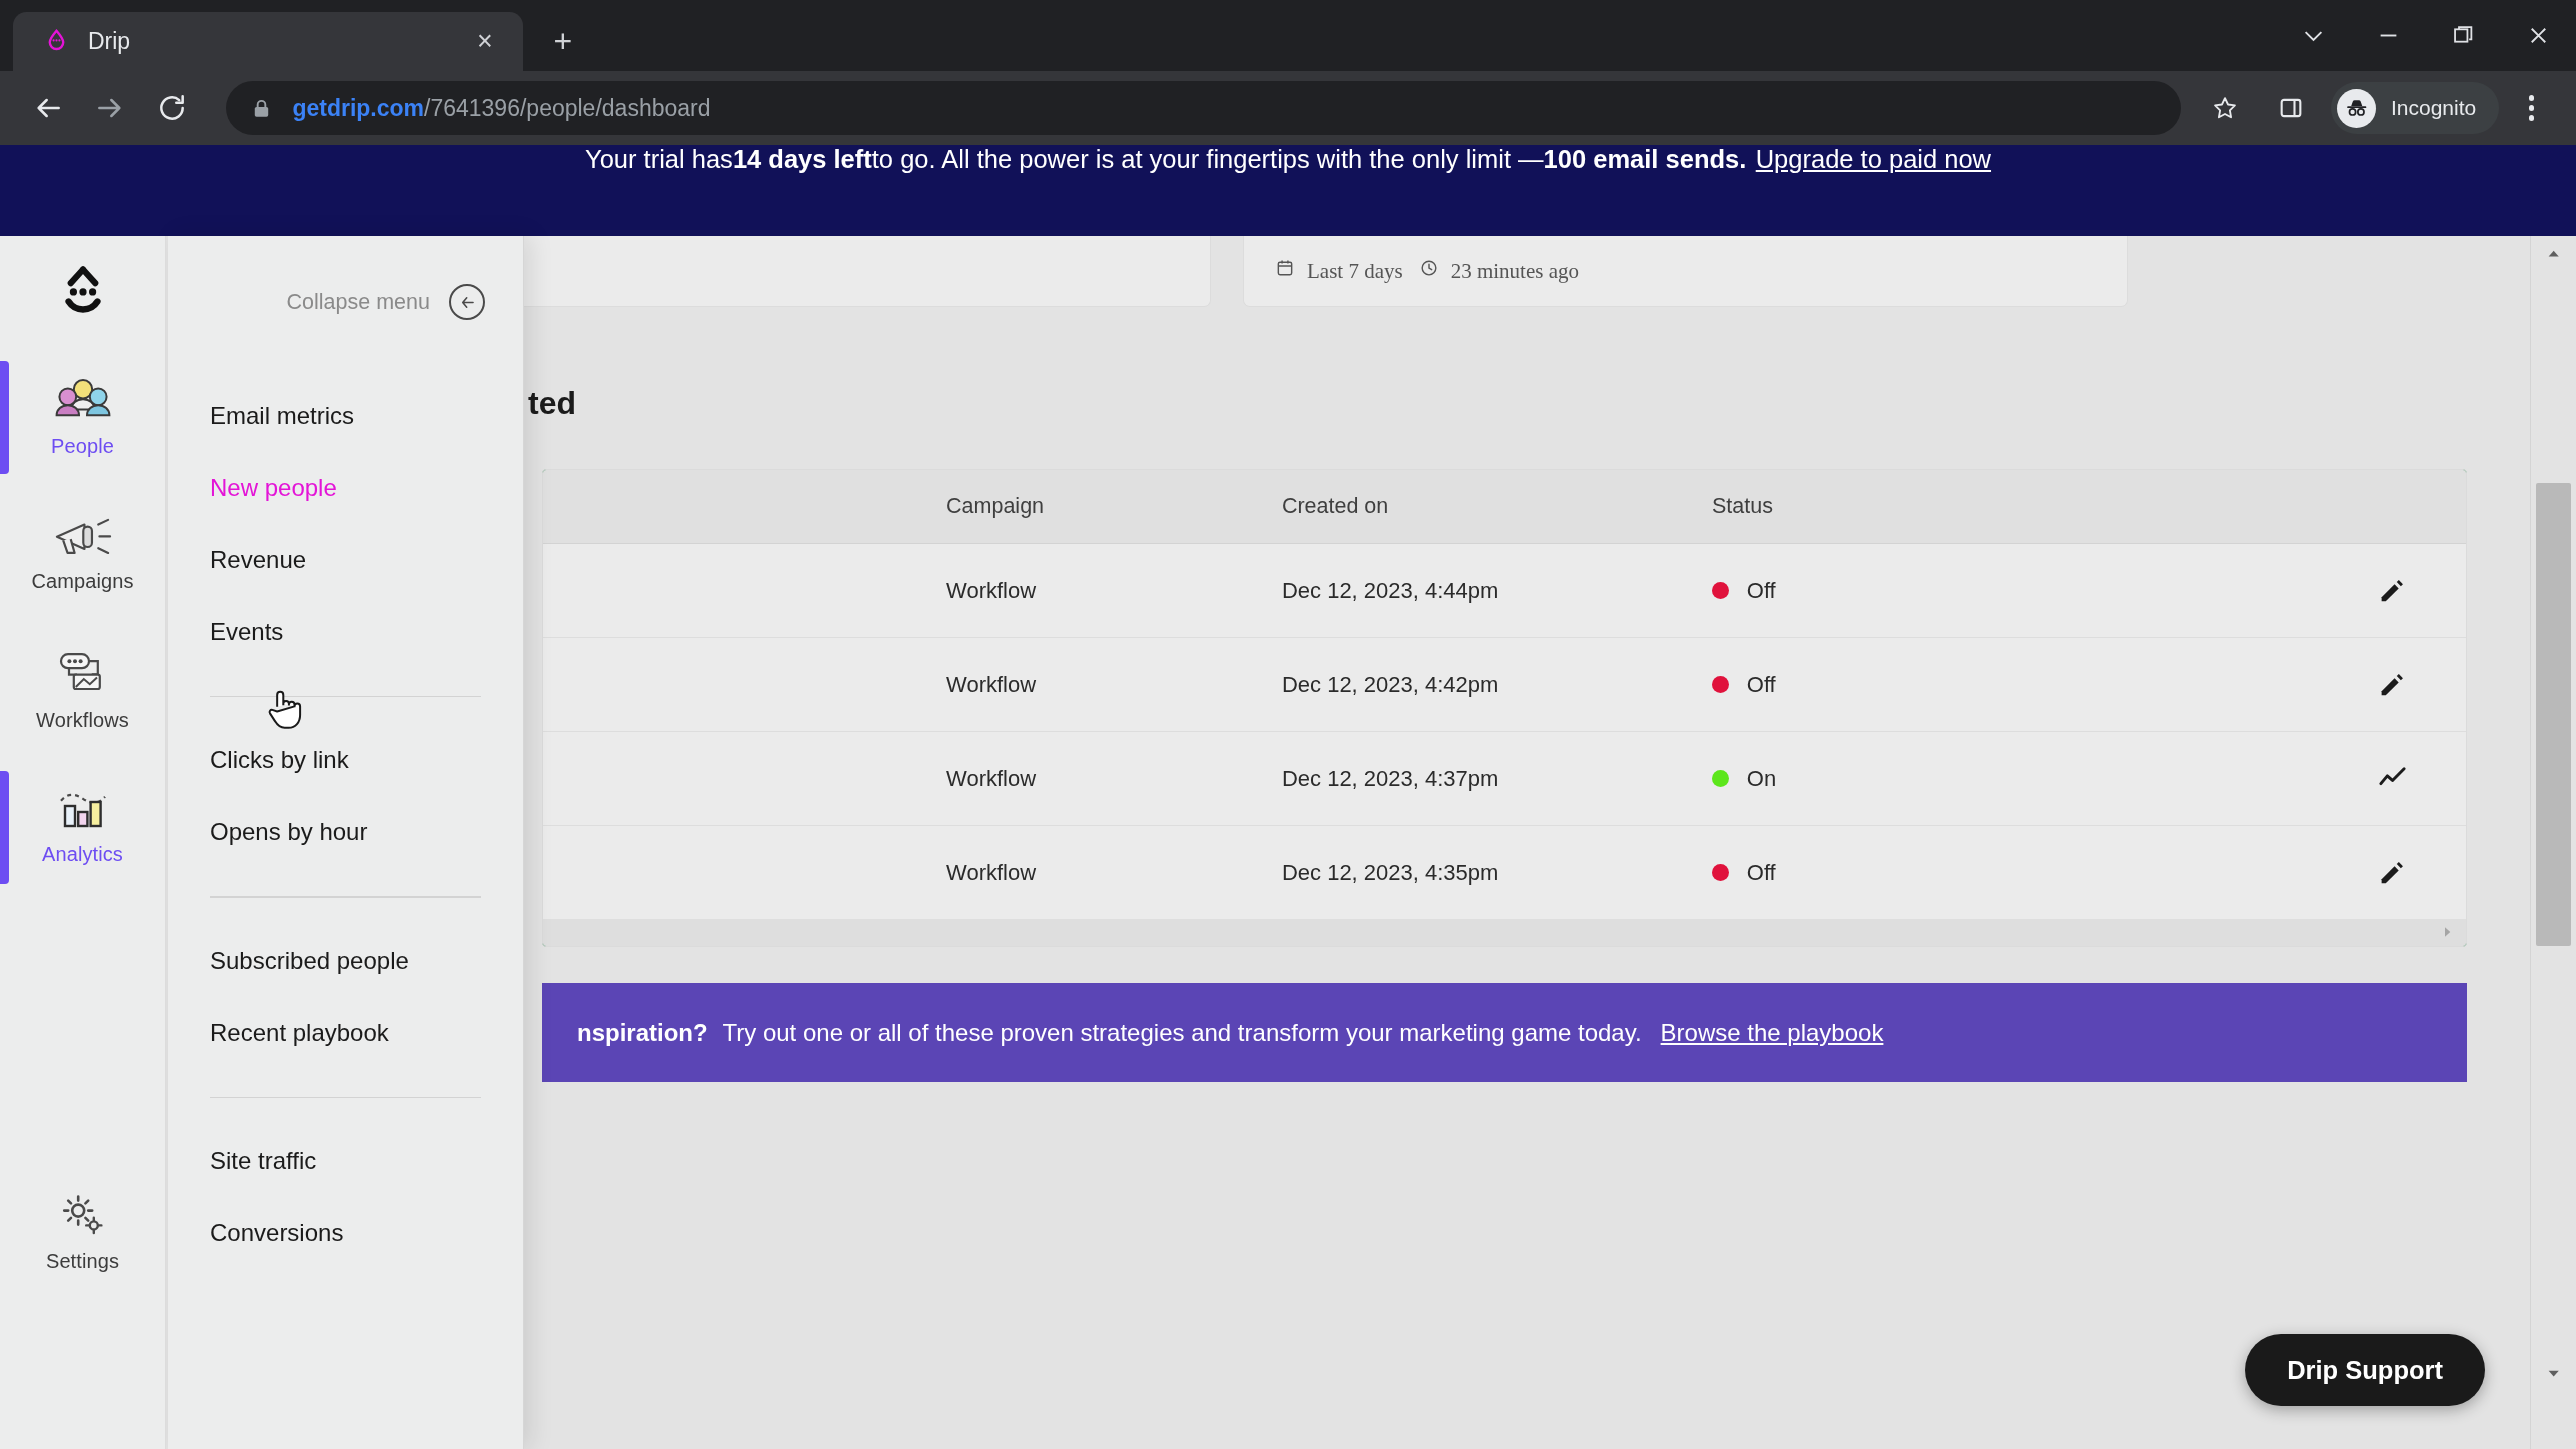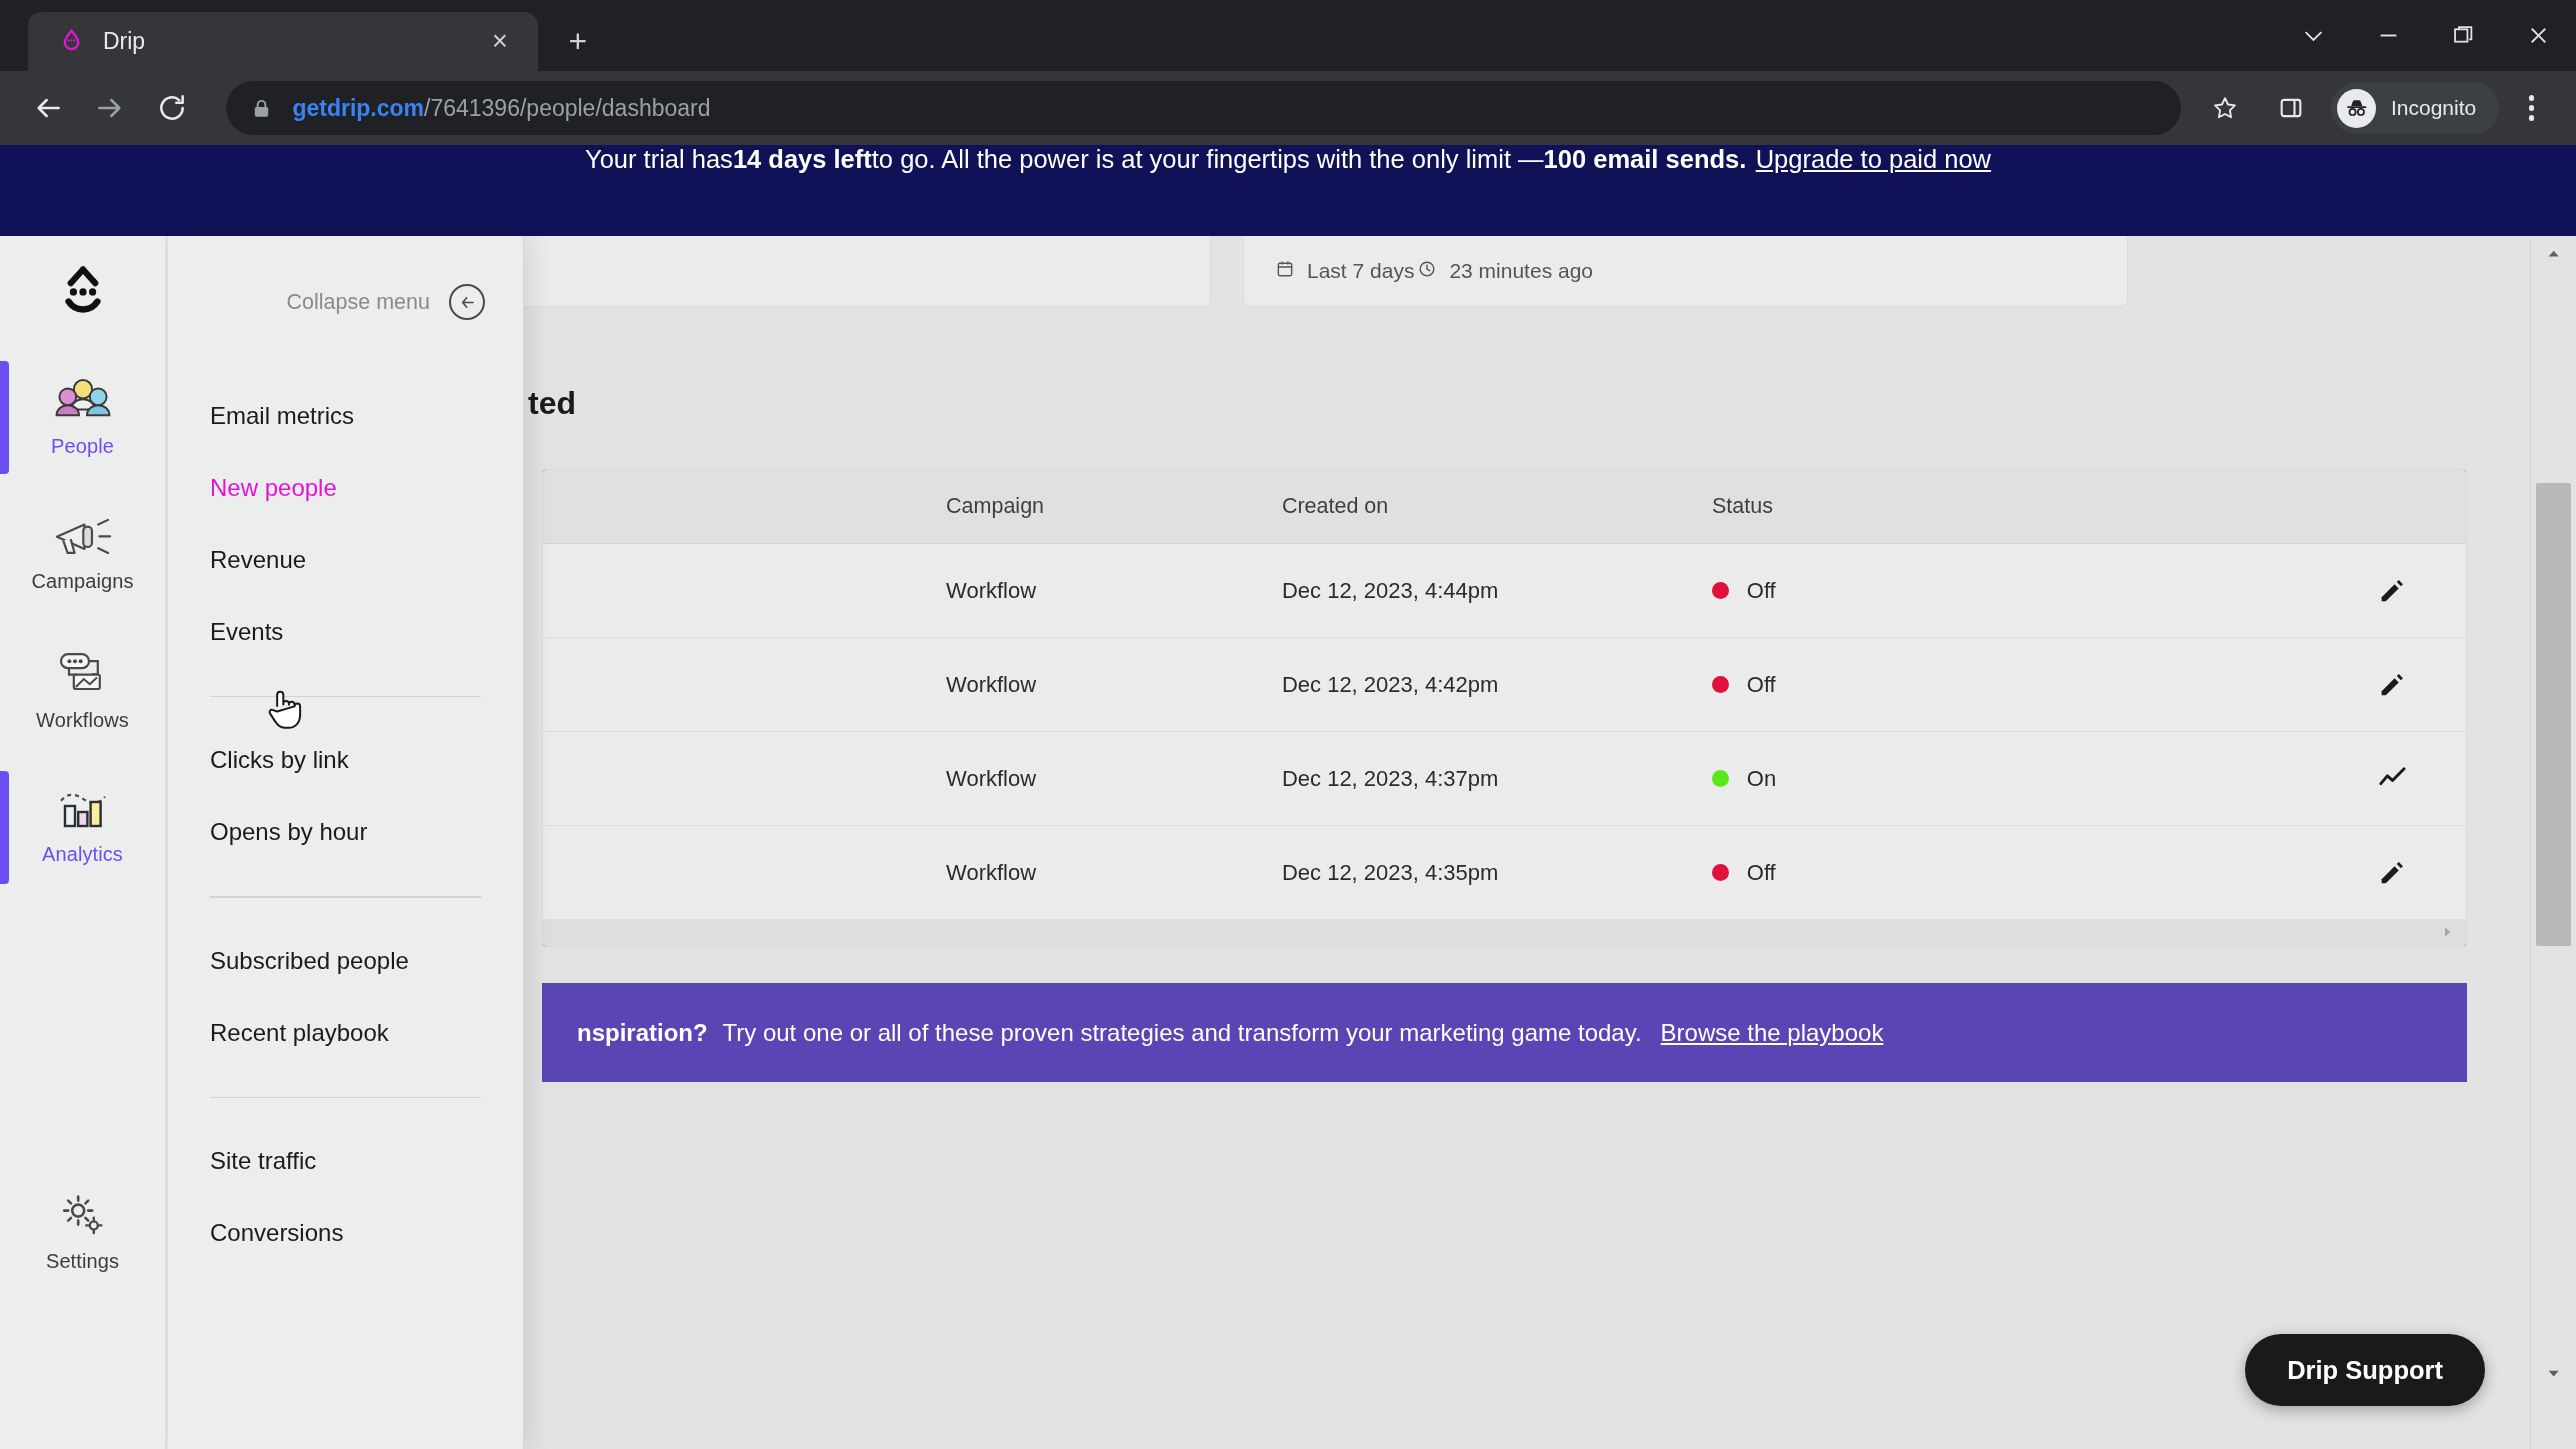--- a/index.html
+++ b/index.html
@@ -11,21 +11,21 @@
   }
 
   
   .browser { width: 2576px; height: 1449px; position: relative; }
 
   .tabstrip {
     height: 71px;
     background: #202124;
     display: flex;
     align-items: flex-end;
-    padding-left: 28px;
+    padding-left: 13px;
     position: relative;
   }
   .tab {
     width: 510px; height: 59px;
     background: #35363a;
     border-radius: 13.4px 13.4px 0 0;
     display: flex; align-items: center;
     padding: 0 19px 0 29.5px;
     position: relative;
   }
@@ -216,21 +216,22 @@
     height: 74px;
   }
   .top-card {
     background: #ebebeb;
     border: 1.3px solid #dcdcdc;
     border-top: 0;
     border-radius: 0 0 6.7px 6.7px;
     height: 71px;
     display: flex; align-items: center;
     padding: 10px 31px;
-    gap: 3px;
+    gap: 16px;
+    font-family: Liberation Serif, serif;
   }
   .card-a { width: 872px; margin-left: 173px; justify-content: flex-start; }
   .card-b { width: 885px; }
   .meta { display:flex; align-items:center; gap: 12px; font-size: 21px; color: #555; }
 
   .section-title {
     font-size: 32px; font-weight: 700; color: #1b1b1b;
     margin: 75px 0 0 362px;
   }
 

